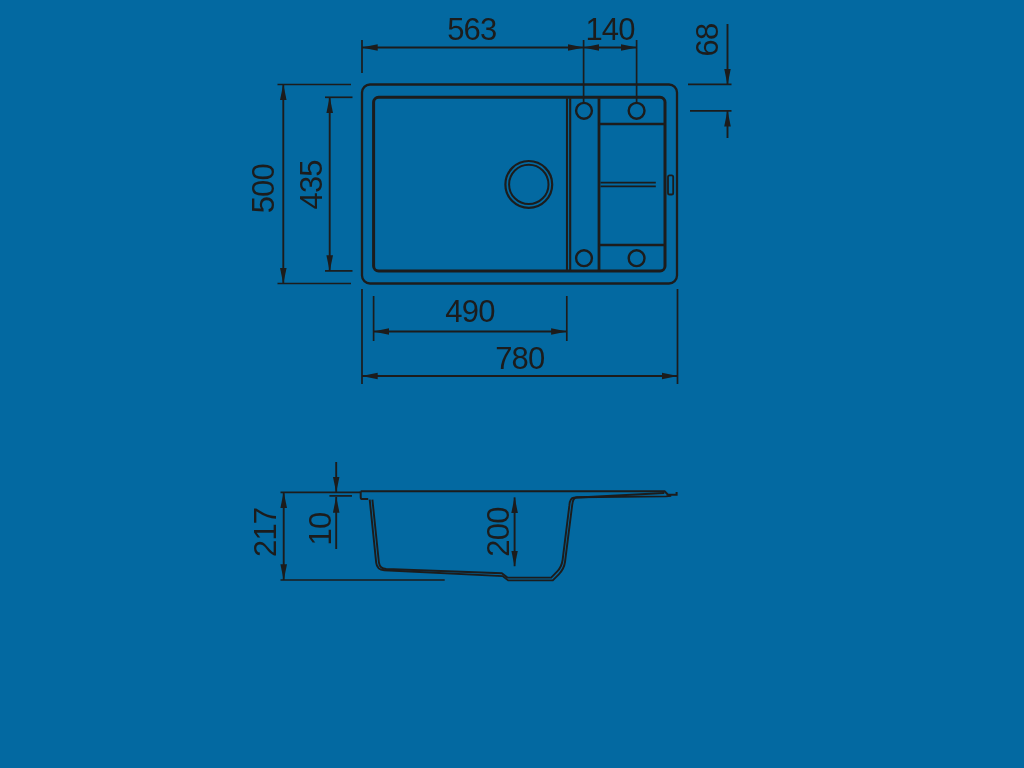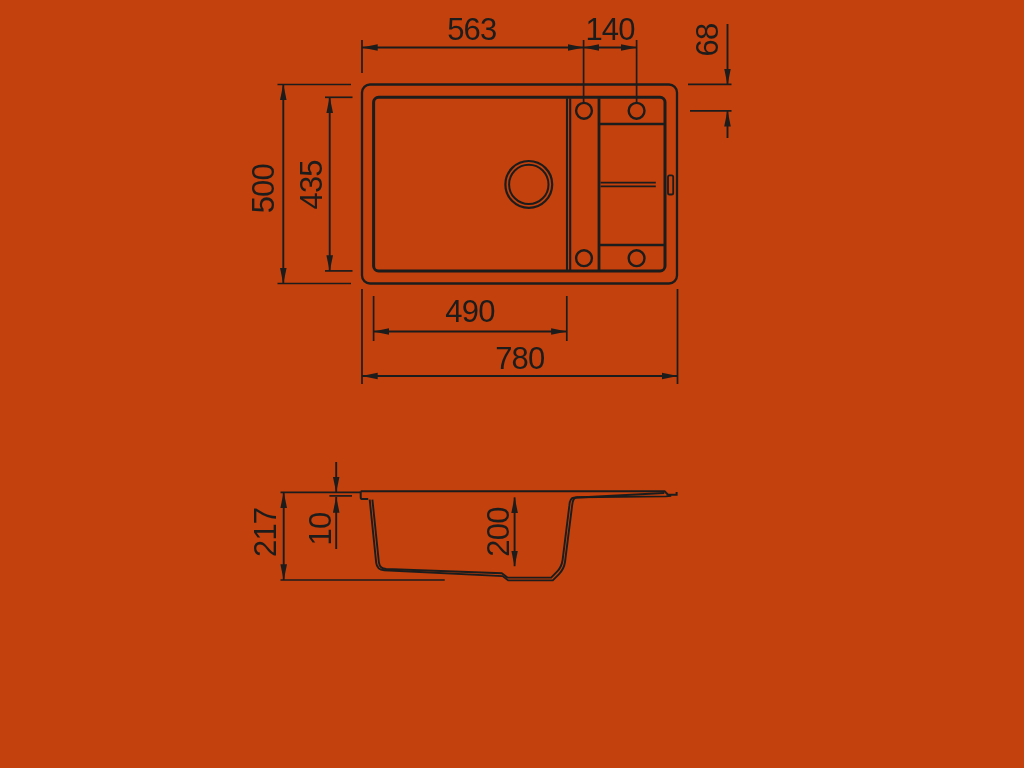--- a/index.html
+++ b/index.html
@@ -1,16 +1,16 @@
 <!DOCTYPE html>
 <html><head>
 <meta charset="utf-8">
 <style>
   html,body{margin:0;padding:0;background:#ffffff;}
-  .wrap{width:1024px;height:768px;position:relative;background:#c2410c;}
+  .wrap{width:1024px;height:768px;position:relative;background:#0369a1;}
   text{font-family:"Liberation Sans", sans-serif;font-size:31px;letter-spacing:-0.8px;fill:#1c1c1c;}
 </style>
 </head>
 <body>
 <div class="wrap">
 <svg width="1024" height="768" viewBox="0 0 1024 768">
 <defs>
 <marker id="ah" markerWidth="17" markerHeight="8" refX="15.7" refY="3.7" orient="auto-start-reverse" markerUnits="userSpaceOnUse">
 <path d="M16 3.7 L0 0.4 L0 7 Z" fill="#1c1c1c"></path>
 </marker>

